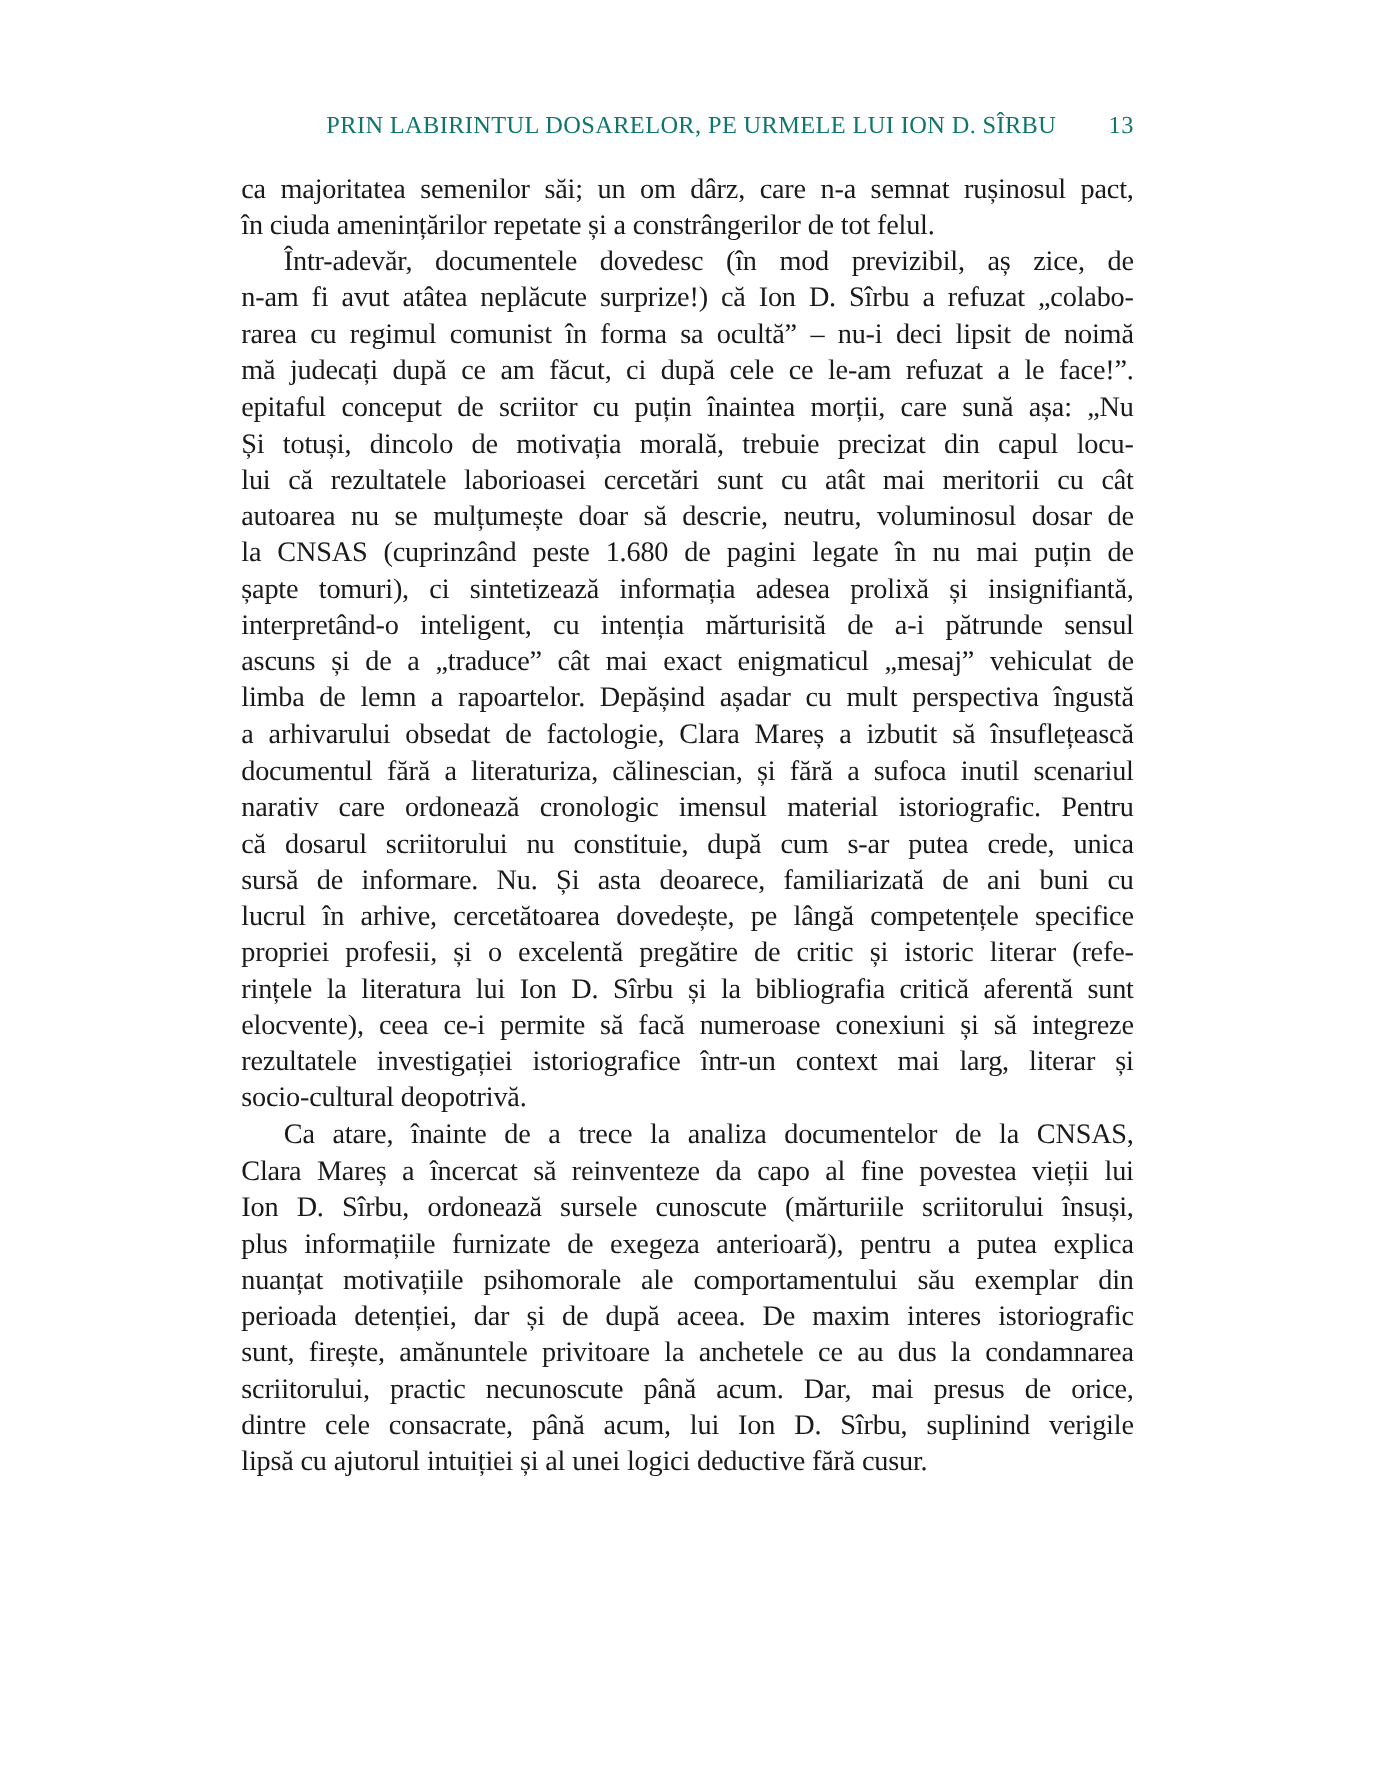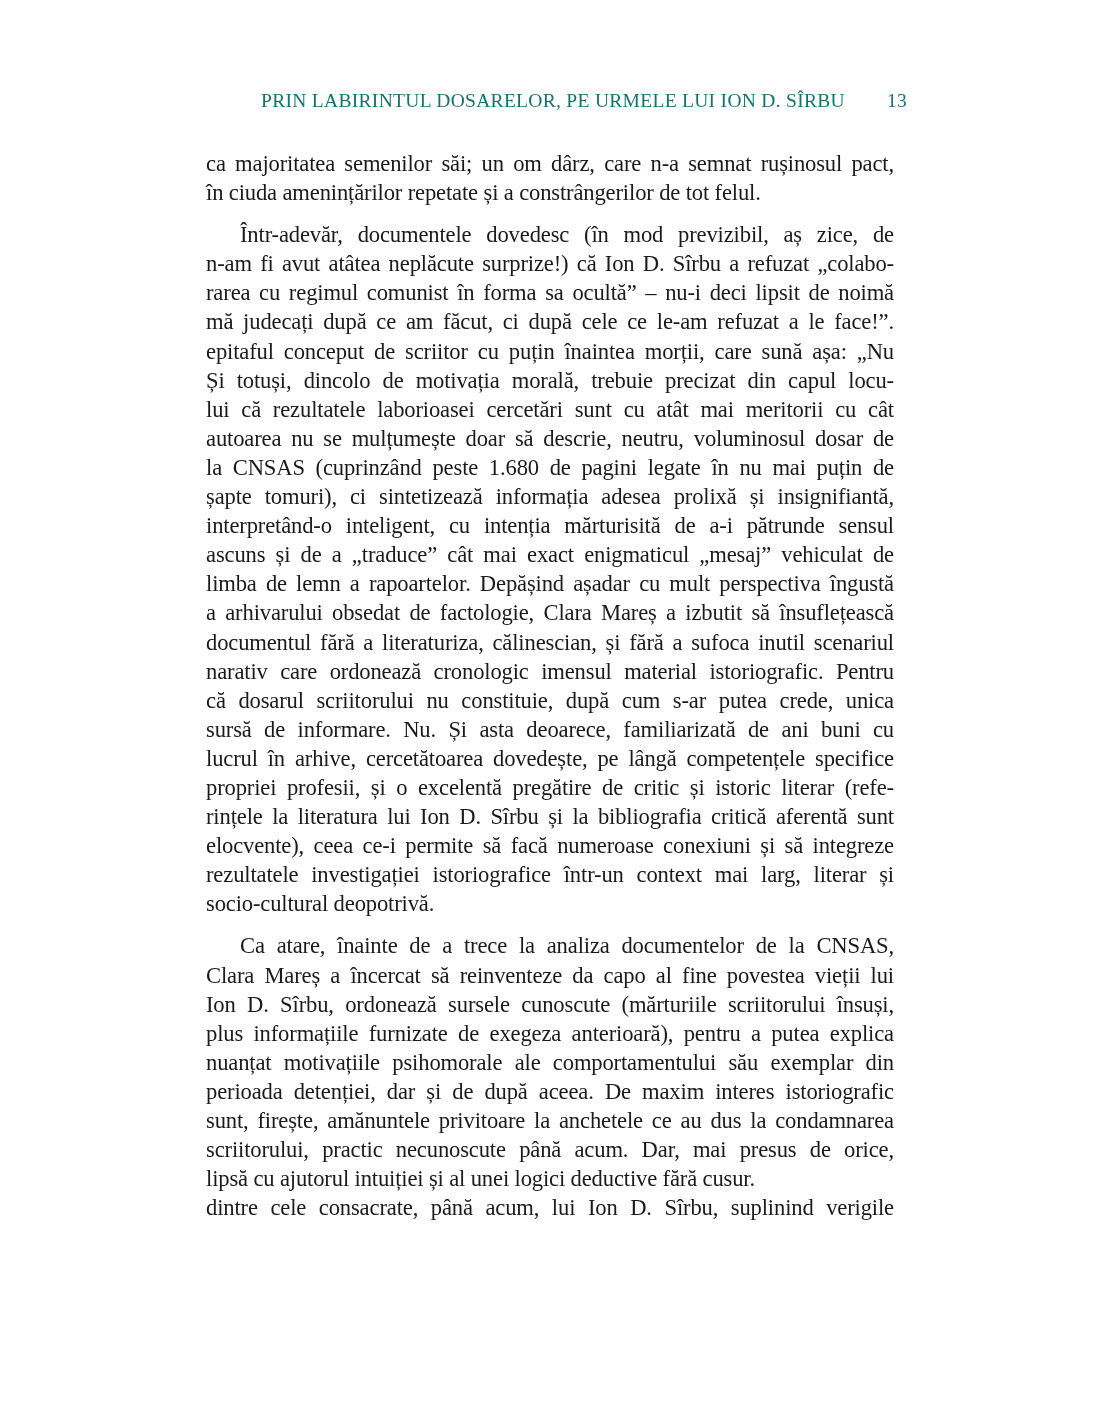--- a/index.html
+++ b/index.html
@@ -41,21 +41,21 @@
       position: absolute;
       top: 136px;
       left: 193px;
       width: 714px;
       font-size: 22.6px;
       line-height: 29.1px;
       text-align: justify;
       letter-spacing: -0.15px;
     }
     .body-text p {
-      margin: 13px;
+      margin: 0;
       text-indent: 0;
       hyphens: manual;
     }
     .line {
       display: block;
       text-align: justify;
       text-align-last: justify;
       white-space: nowrap;
       height: 29.1px;
     }
@@ -104,16 +104,16 @@
   </p>
   <p>
     <span class="line" style="padding-left:34px">Ca atare, înainte de a trece la analiza documentelor de la CNSAS,</span>
     <span class="line">Clara Mareș a încercat să reinventeze da capo al fine povestea vieții lui</span>
     <span class="line">Ion D. Sîrbu, ordonează sursele cunoscute (mărturiile scriitorului însuși,</span>
     <span class="line">plus informațiile furnizate de exegeza anterioară), pentru a putea explica</span>
     <span class="line">nuanțat motivațiile psihomorale ale comportamentului său exemplar din</span>
     <span class="line">perioada detenției, dar și de după aceea. De maxim interes istoriografic</span>
     <span class="line">sunt, firește, amănuntele privitoare la anchetele ce au dus la condamnarea</span>
     <span class="line">scriitorului, practic necunoscute până acum. Dar, mai presus de orice,</span>
+    <span class="line">dintre cele consacrate, până acum, lui Ion D. Sîrbu, suplinind verigile</span>
     <span class="line last">lipsă cu ajutorul intuiției și al unei logici deductive fără cusur.</span>
-    <span class="line">dintre cele consacrate, până acum, lui Ion D. Sîrbu, suplinind verigile</span>
   </p>
 </div>
 
 </body></html>

